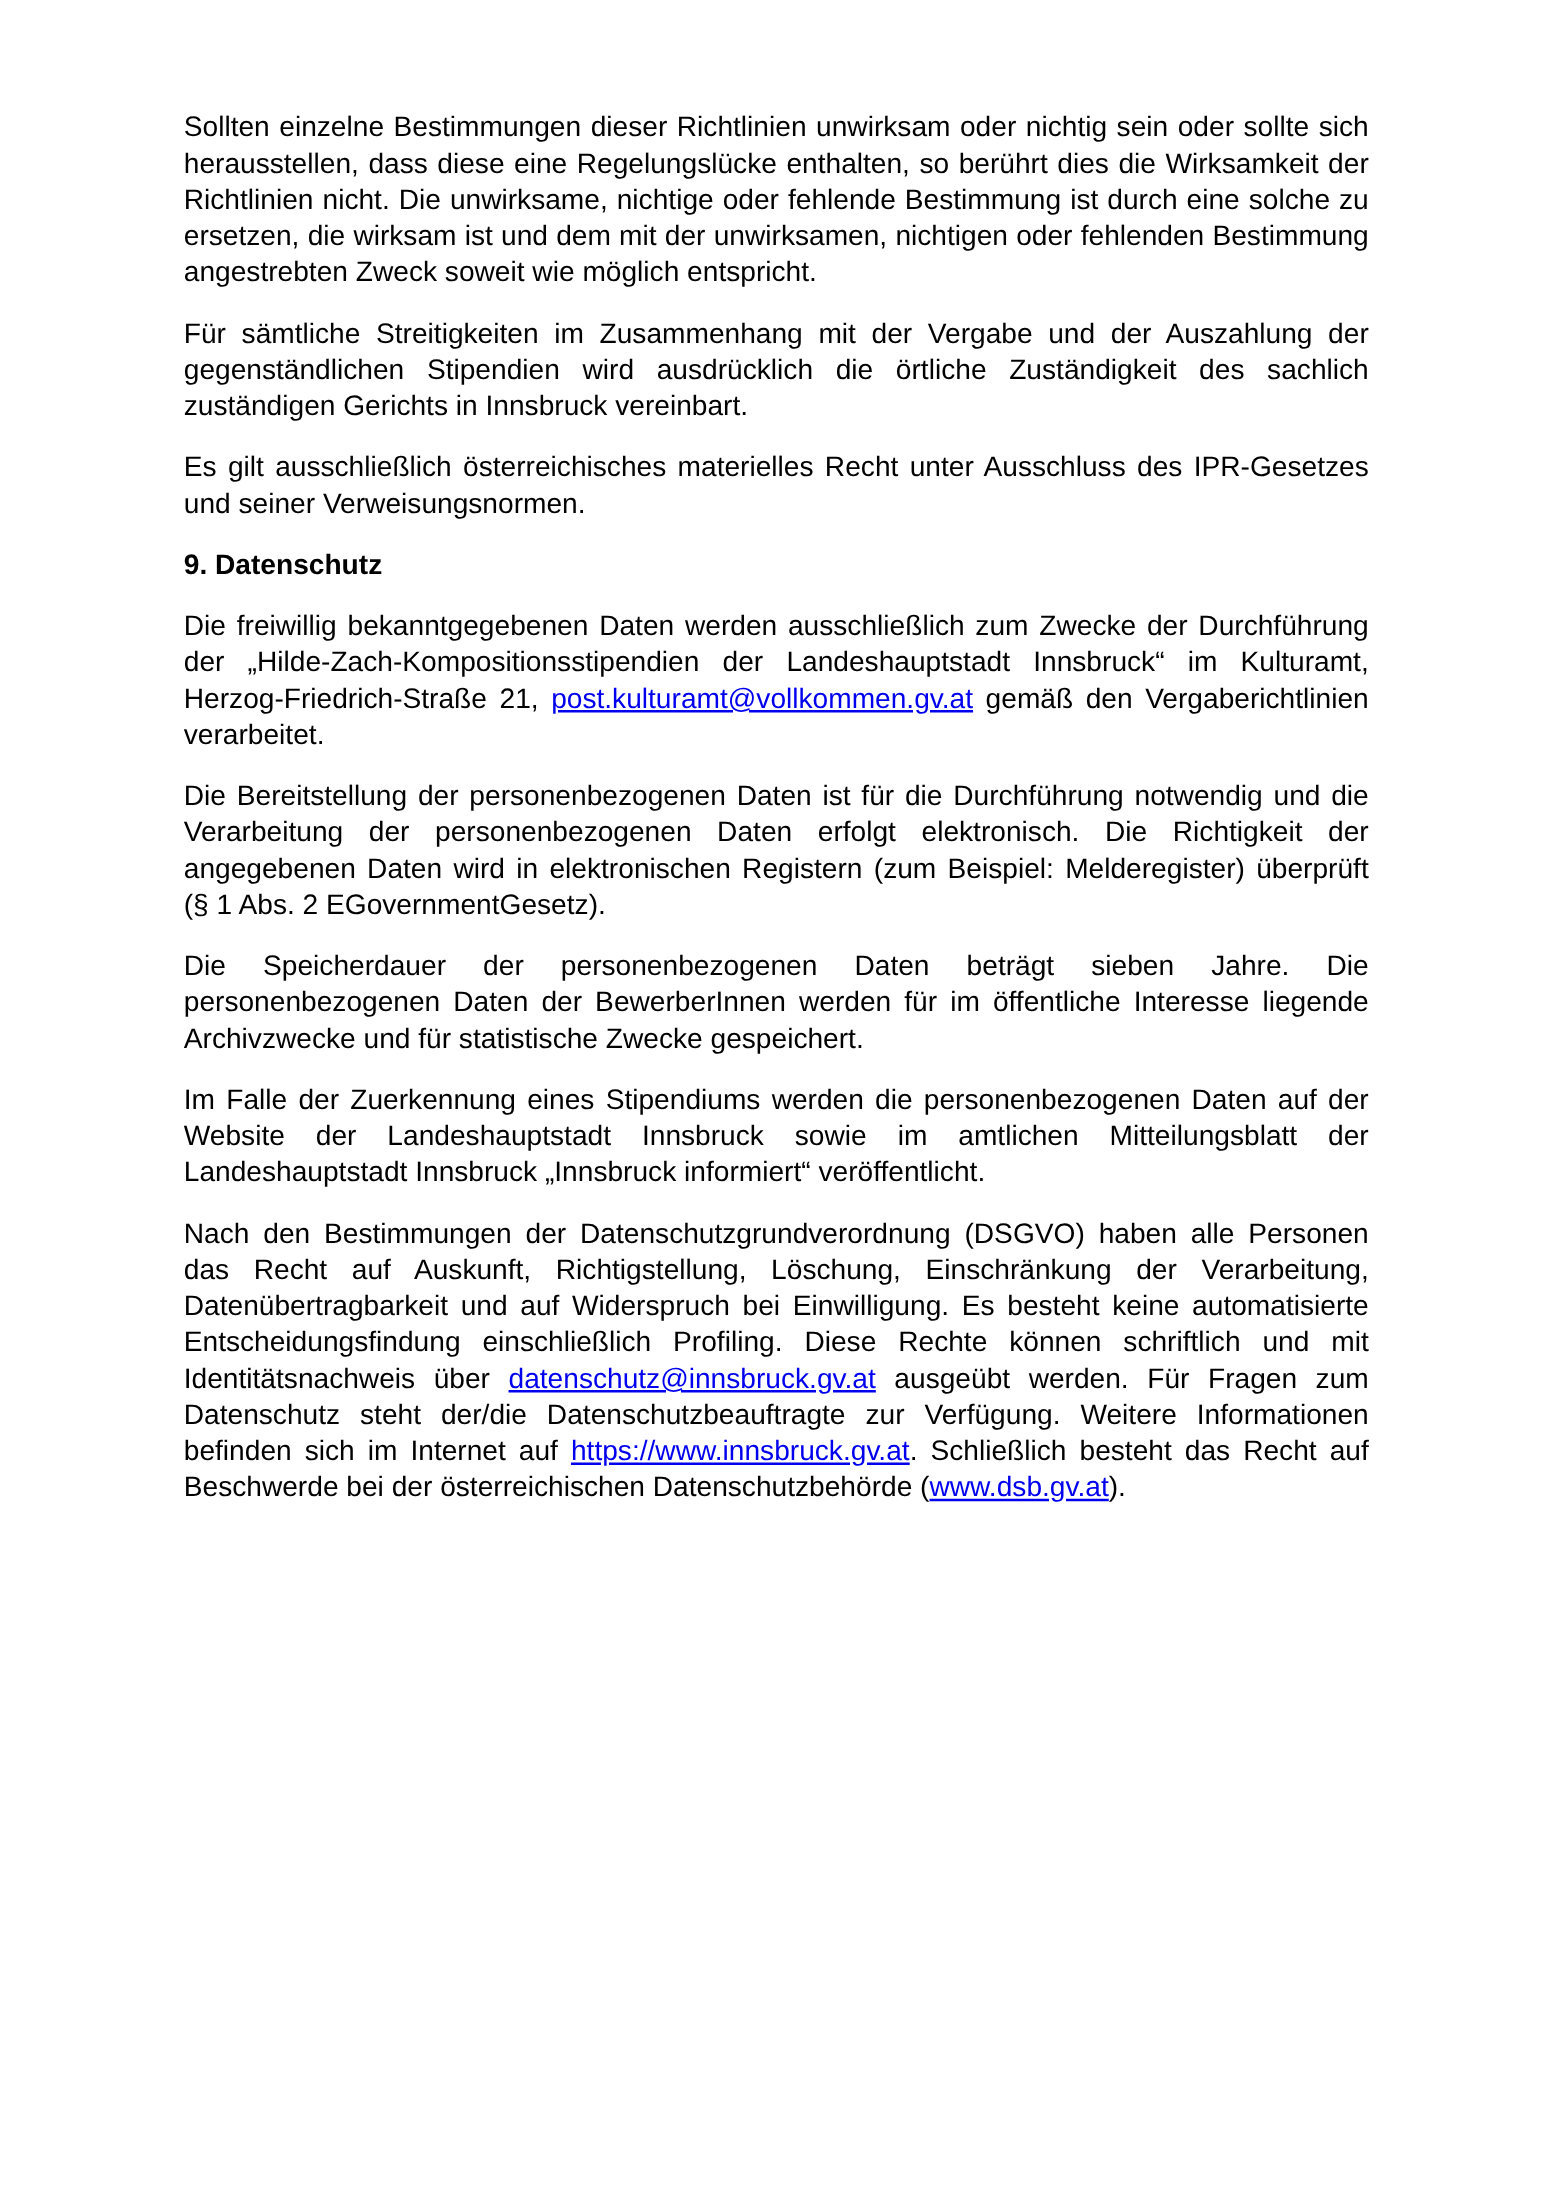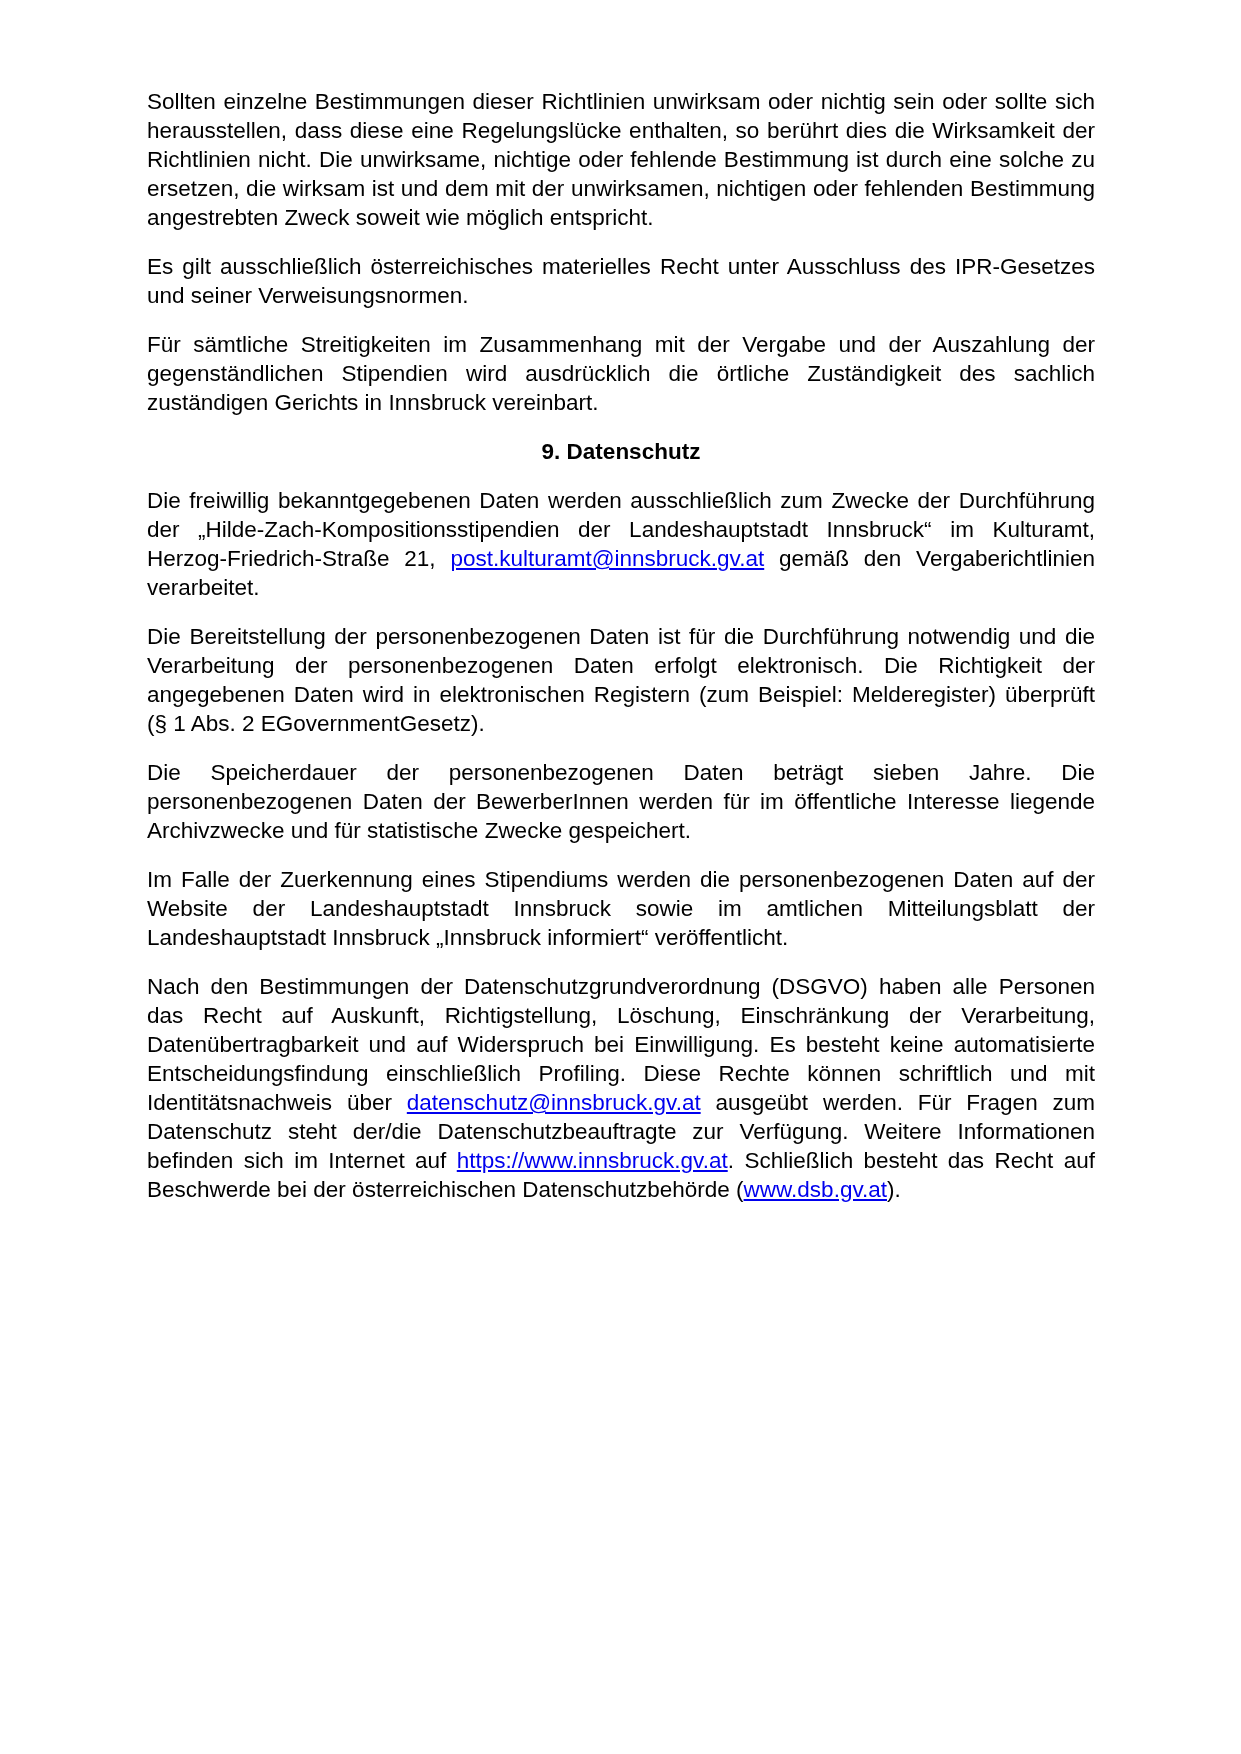--- a/index.html
+++ b/index.html
@@ -24,21 +24,20 @@
   }
   .para {
     margin: 0 0 20px 0;
     text-align: justify;
   }
   .heading {
     margin: 0 0 20px 0;
     font-size: 22.5px;
     line-height: 29px;
     font-weight: 700;
-    text-align: center;
   }
   .link {
     color: #0000EE;
     text-decoration: underline;
     cursor: pointer;
   }
   .footer {
     position: absolute;
     left: 0;
     right: 0;
@@ -50,27 +49,27 @@
   }
 </style>
 </head>
 <body>
 
 <div class="page">
 
   <p class="para">Sollten einzelne Bestimmungen dieser Richtlinien unwirksam oder nichtig sein oder sollte sich herausstellen, dass diese eine Regelungslücke enthalten, so berührt dies die Wirksamkeit der Richtlinien nicht. Die unwirksame, nichtige oder fehlende Bestimmung ist durch eine solche zu ersetzen, die wirksam ist und dem mit der unwirksamen, nichtigen oder fehlenden Bestimmung angestrebten Zweck soweit wie möglich entspricht.</p>
 
 
+  <p class="para">Für sämtliche Streitigkeiten im Zusammenhang mit der Vergabe und der Auszahlung der gegenständlichen Stipendien wird ausdrücklich die örtliche Zuständigkeit des sachlich zuständigen Gerichts in Innsbruck vereinbart.</p>
+
   <p class="para">Es gilt ausschließlich österreichisches materielles Recht unter Ausschluss des IPR-Gesetzes und seiner Verweisungsnormen.</p>
-
-  <p class="para">Für sämtliche Streitigkeiten im Zusammenhang mit der Vergabe und der Auszahlung der gegenständlichen Stipendien wird ausdrücklich die örtliche Zuständigkeit des sachlich zuständigen Gerichts in Innsbruck vereinbart.</p>
 
   <h2 class="heading">9. Datenschutz</h2>
 
-  <p class="para"><span>Die freiwillig bekanntgegebenen Daten werden ausschließlich zum Zwecke der Durchführung der „Hilde-Zach-Kompositionsstipendien der Landeshauptstadt Innsbruck“ im Kulturamt, Herzog-Friedrich-Straße 21, </span><a class="link">post.kulturamt@innsbruck.gv.at</a><span> gemäß den Vergaberichtlinien verarbeitet.</span></p>
+  <p class="para"><span>Die freiwillig bekanntgegebenen Daten werden ausschließlich zum Zwecke der Durchführung der „Hilde-Zach-Kompositionsstipendien der Landeshauptstadt Innsbruck“ im Kulturamt, Herzog-Friedrich-Straße 21, </span><a class="link">post.kulturamt@vollkommen.gv.at</a><span> gemäß den Vergaberichtlinien verarbeitet.</span></p>
 
 
   <p class="para">Die Bereitstellung der personenbezogenen Daten ist für die Durchführung notwendig und die Verarbeitung der personenbezogenen Daten erfolgt elektronisch. Die Richtigkeit der angegebenen Daten wird in elektronischen Registern (zum Beispiel: Melderegister) überprüft (§ 1 Abs. 2 EGovernmentGesetz).</p>
 
   <p class="para">Die Speicherdauer der personenbezogenen Daten beträgt sieben Jahre. Die personenbezogenen Daten der BewerberInnen werden für im öffentliche Interesse liegende Archivzwecke und für statistische Zwecke gespeichert.</p>
 
   <p class="para">Im Falle der Zuerkennung eines Stipendiums werden die personenbezogenen Daten auf der Website der Landeshauptstadt Innsbruck sowie im amtlichen Mitteilungsblatt der Landeshauptstadt Innsbruck „Innsbruck informiert“ veröffentlicht.</p>
 
   <p class="para"><span>Nach den Bestimmungen der Datenschutzgrundverordnung (DSGVO) haben alle Personen das Recht auf Auskunft, Richtigstellung, Löschung, Einschränkung der Verarbeitung, Datenübertragbarkeit und auf Widerspruch bei Einwilligung. Es besteht keine automatisierte Entscheidungsfindung einschließlich Profiling. Diese Rechte können schriftlich und mit Identitätsnachweis über </span><a class="link">datenschutz@innsbruck.gv.at</a><span> ausgeübt werden. Für Fragen zum Datenschutz steht der/die Datenschutzbeauftragte zur Verfügung. Weitere Informationen befinden sich im Internet auf </span><a class="link">https://www.innsbruck.gv.at</a><span>. Schließlich besteht das Recht auf Beschwerde bei der österreichischen Datenschutzbehörde (</span><a class="link">www.dsb.gv.at</a><span>).</span></p>
 

